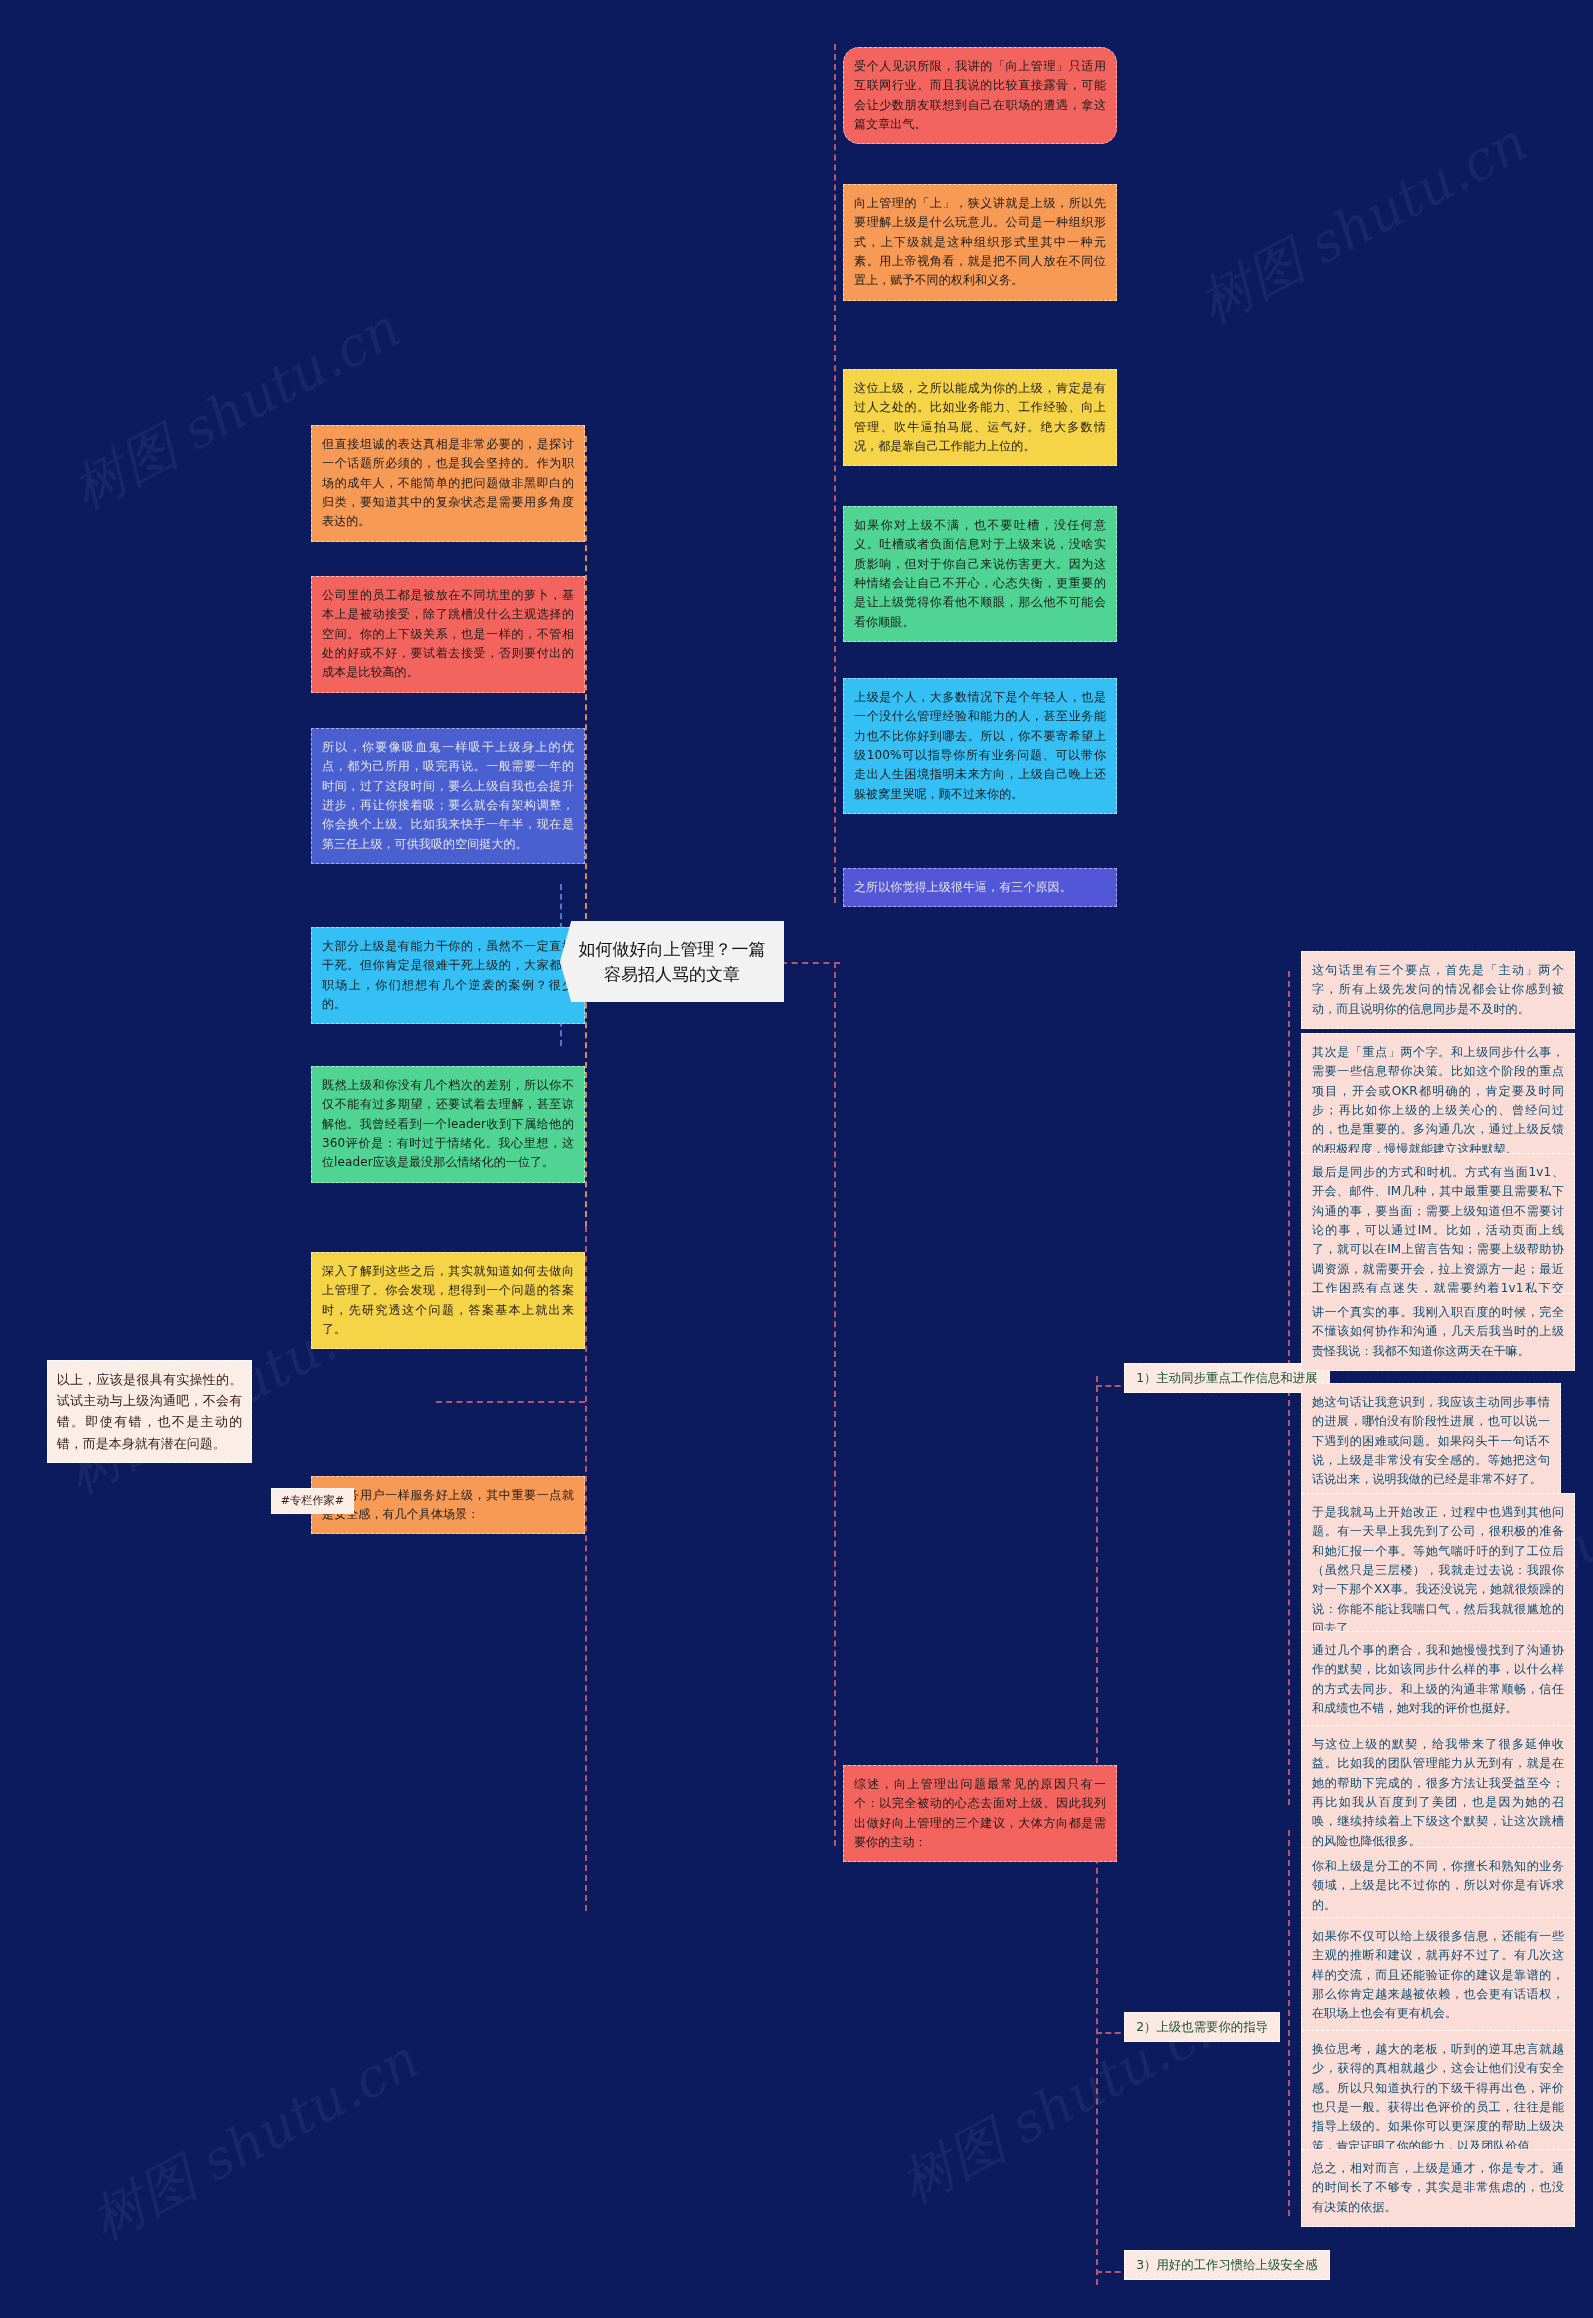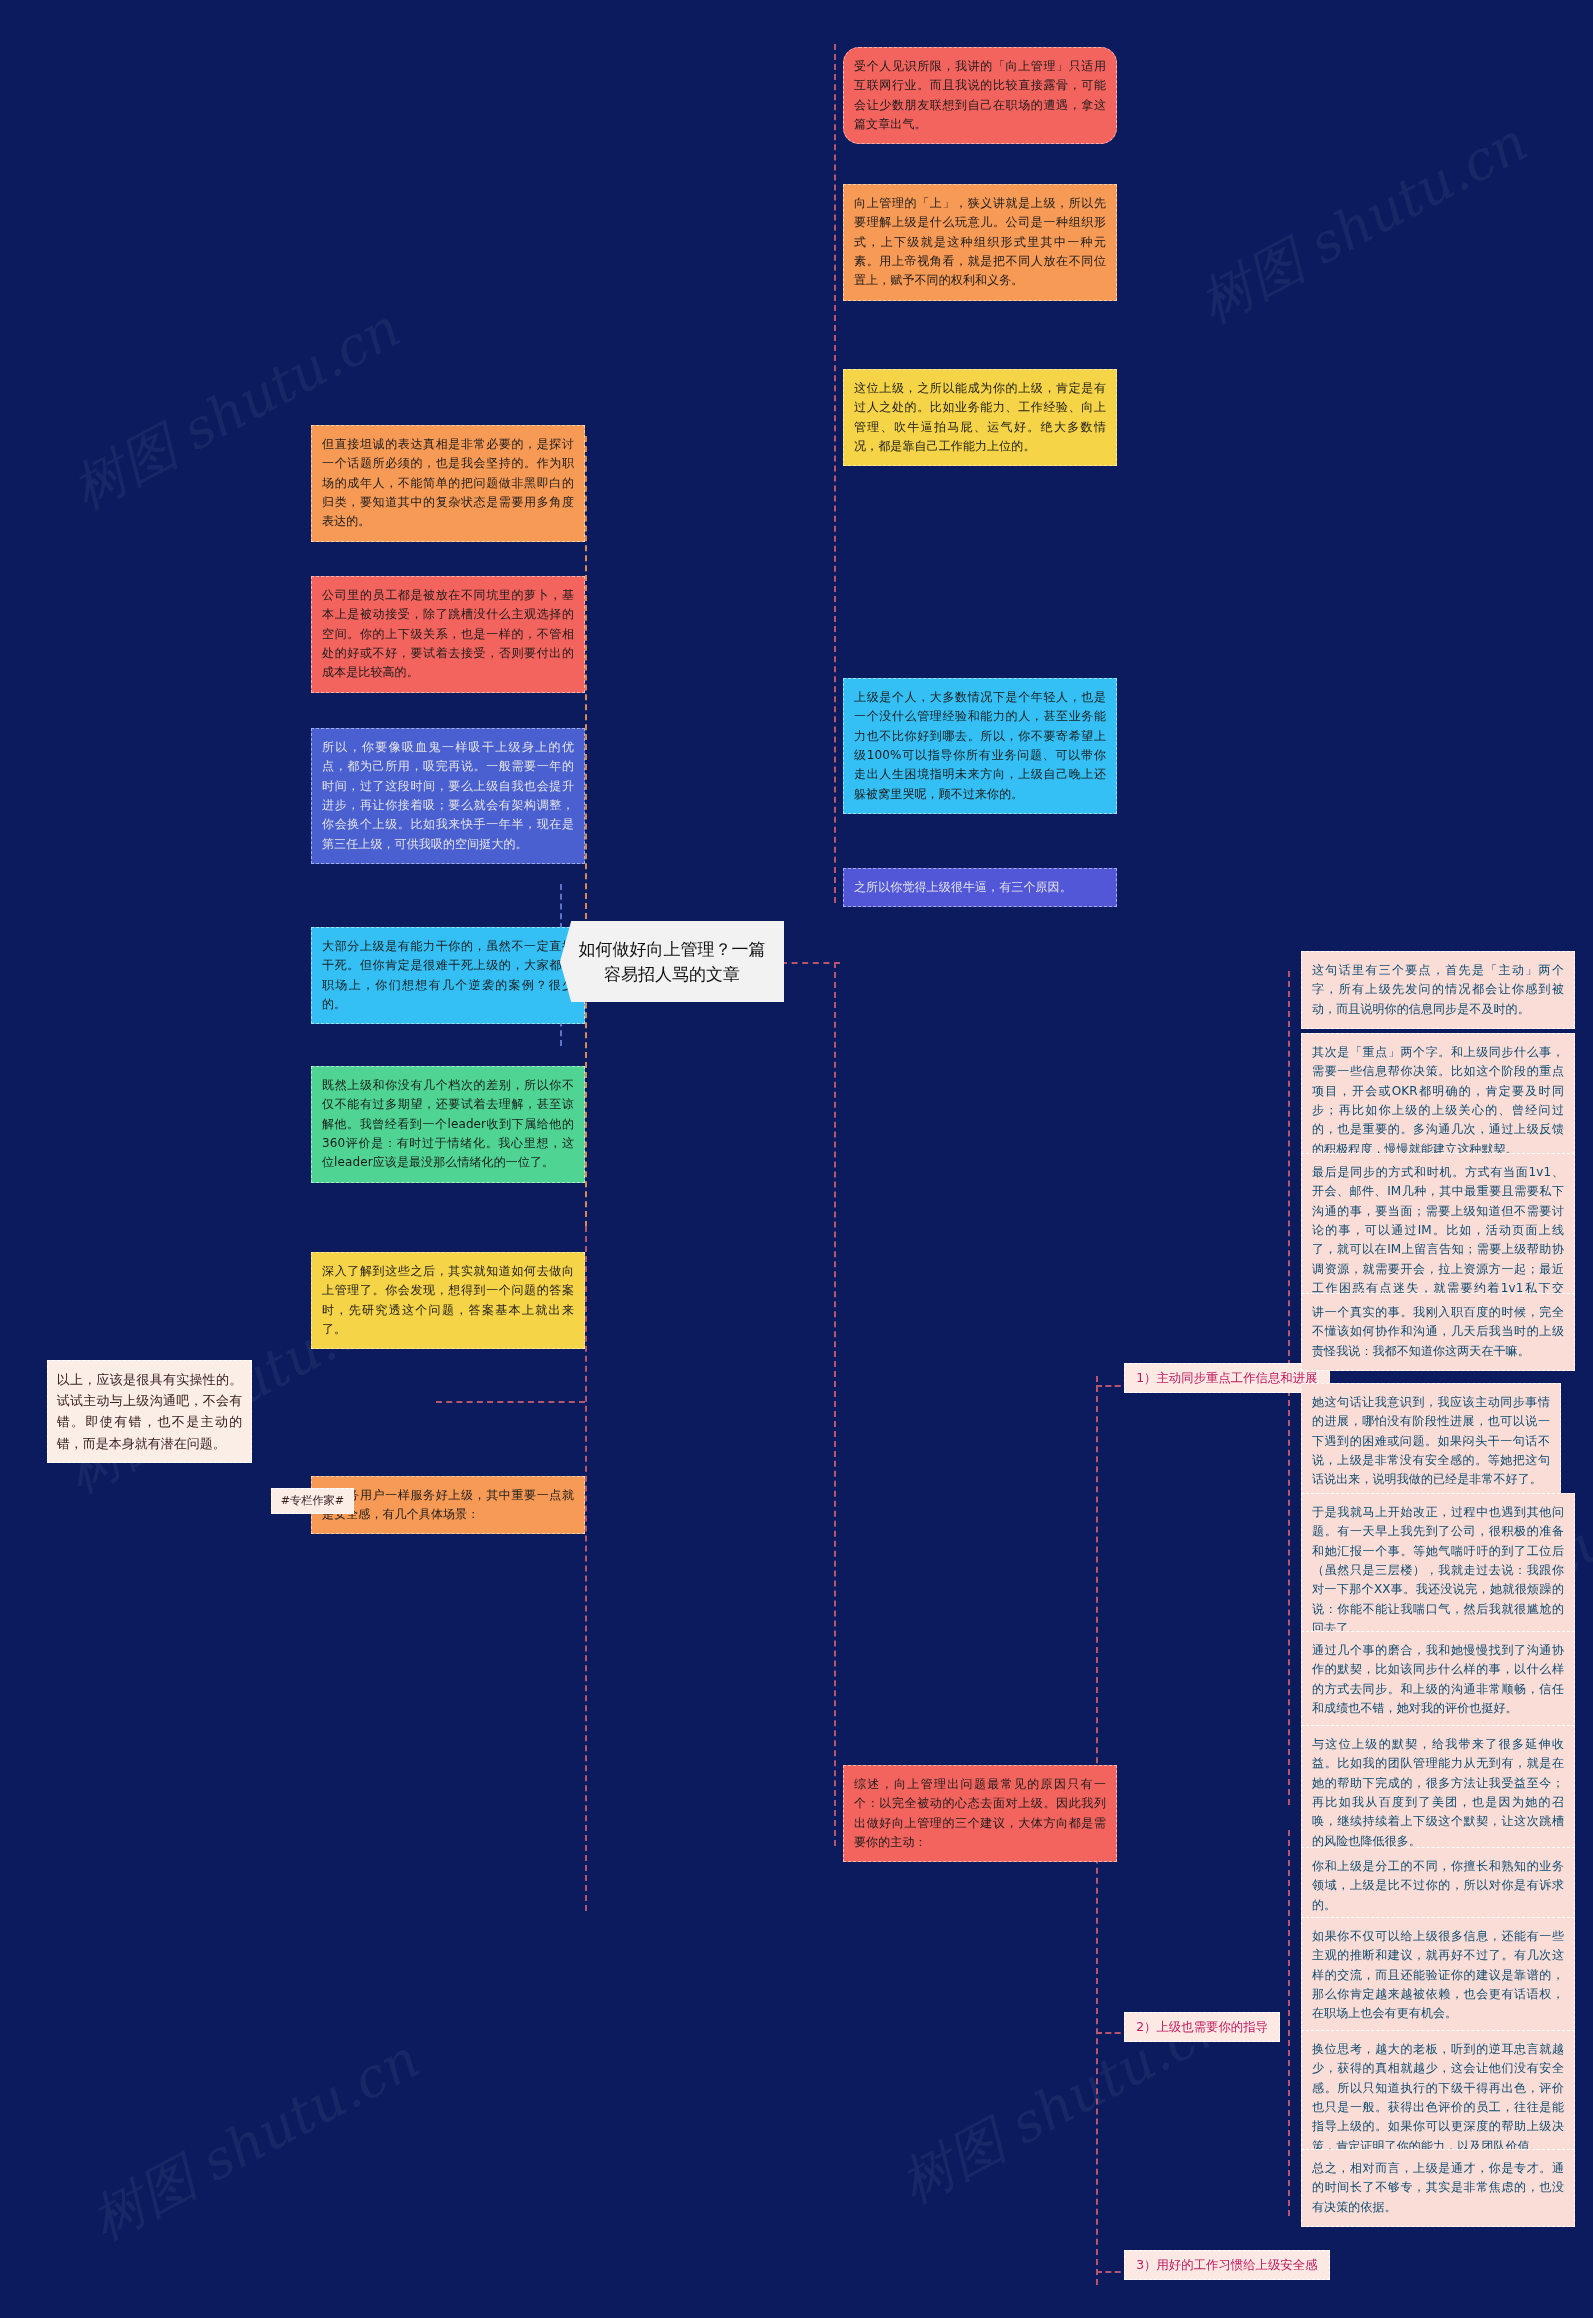--- a/index.html
+++ b/index.html
@@ -40,21 +40,21 @@
   .c-cyan{background:#35c0f5;}
   .c-blue{background:#4a5fd0;}
   .c-indigo{background:#5257d8;}
   .c-pink{background:#fbddd8;color:#0c4a6e;border-color:#ffffff;}
 
   .title{position:absolute;background:#f2f2f2;color:#111;
          display:flex;align-items:center;justify-content:center;text-align:center;
          font-size:17px;line-height:1.45;padding:11.2px 16px;box-sizing:border-box;
          clip-path:polygon(5% 0,100% 0,100% 100%,5% 100%,0 50%);}
 
-  .tag{position:absolute;background:#fce9e4;color:#be185d;border:1.2px dashed #ffffff;
+  .tag{position:absolute;background:#fce9e4;color:#14532d;border:1.2px dashed #ffffff;
        font-size:12.4px;padding:5.6px 11.2px;box-sizing:border-box;white-space:nowrap;}
   .note{position:absolute;background:#fbeee7;color:#3a2020;border:1.2px dashed #ffffff;
         font-size:13px;line-height:1.65;padding:7.5px 8.7px;box-sizing:border-box;text-align:justify;}
   .hash{position:absolute;background:#fbeee7;color:#3a2020;border:1.2px dashed #ffffff;
         font-size:11.2px;padding:4.4px 8.7px;box-sizing:border-box;white-space:nowrap;}
 </style>
 </head>
 <body>
 
 <div class="canvas">
@@ -104,20 +104,21 @@
   <div class="hash" style="left:271px;top:1488px;">#专栏作家#</div>
 
   <div class="title" style="left:560px;top:921px;width:224px;height:81px;">如何做好向上管理？一篇容易招人骂的文章</div>
 
   <div class="node dark c-red" style="left:843px;top:47px;width:274px;border-radius:16px;">受个人见识所限，我讲的「向上管理」只适用互联网行业。而且我说的比较直接露骨，可能会让少数朋友联想到自己在职场的遭遇，拿这篇文章出气。</div>
 
   <div class="node dark c-orange" style="left:843px;top:184px;width:274px;">向上管理的「上」，狭义讲就是上级，所以先要理解上级是什么玩意儿。公司是一种组织形式，上下级就是这种组织形式里其中一种元素。用上帝视角看，就是把不同人放在不同位置上，赋予不同的权利和义务。</div>
 
   <div class="node dark c-yellow" style="left:843px;top:369px;width:274px;">这位上级，之所以能成为你的上级，肯定是有过人之处的。比如业务能力、工作经验、向上管理、吹牛逼拍马屁、运气好。绝大多数情况，都是靠自己工作能力上位的。</div>
 
+  <div class="node dark c-green" style="left:843px;top:506px;width:274px;">如果你对上级不满，也不要吐槽，没任何意义。吐槽或者负面信息对于上级来说，没啥实质影响，但对于你自己来说伤害更大。因为这种情绪会让自己不开心，心态失衡，更重要的是让上级觉得你看他不顺眼，那么他不可能会看你顺眼。</div>
 
   <div class="node dark c-cyan" style="left:843px;top:678px;width:274px;">上级是个人，大多数情况下是个年轻人，也是一个没什么管理经验和能力的人，甚至业务能力也不比你好到哪去。所以，你不要寄希望上级100%可以指导你所有业务问题、可以带你走出人生困境指明未来方向，上级自己晚上还躲被窝里哭呢，顾不过来你的。</div>
 
   <div class="node light c-indigo" style="left:843px;top:868px;width:274px;">之所以你觉得上级很牛逼，有三个原因。</div>
 
   <div class="node dark c-red" style="left:843px;top:1765px;width:274px;">综述，向上管理出问题最常见的原因只有一个：以完全被动的心态去面对上级。因此我列出做好向上管理的三个建议，大体方向都是需要你的主动：</div>
 
   <div class="tag" style="left:1124px;top:1363px;">1）主动同步重点工作信息和进展</div>
   <div class="tag" style="left:1124px;top:2012px;">2）上级也需要你的指导</div>
   <div class="tag" style="left:1124px;top:2250px;">3）用好的工作习惯给上级安全感</div>

